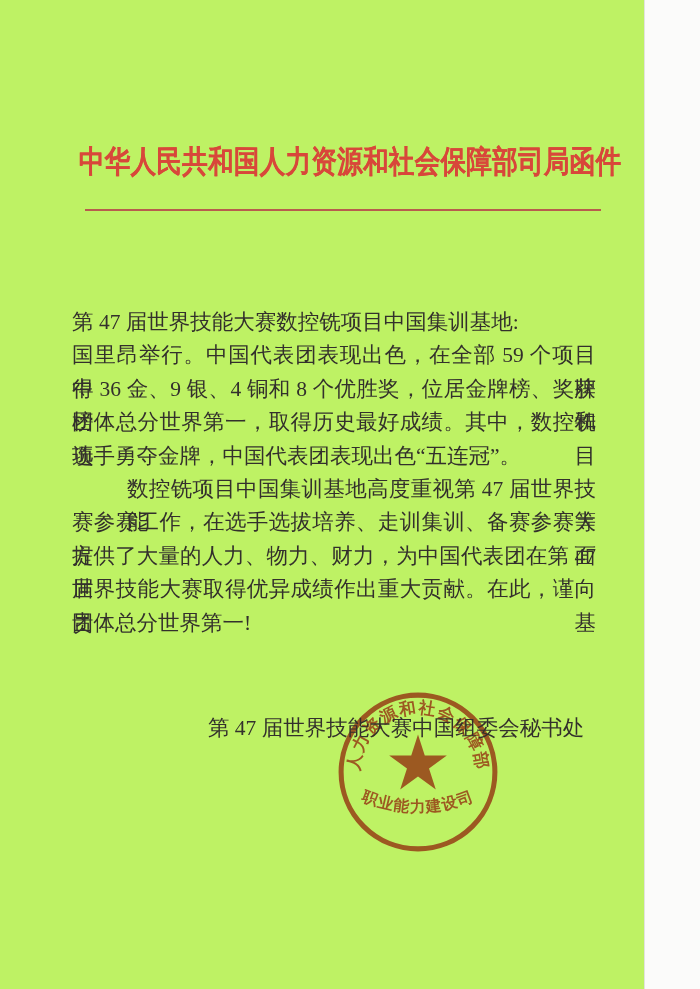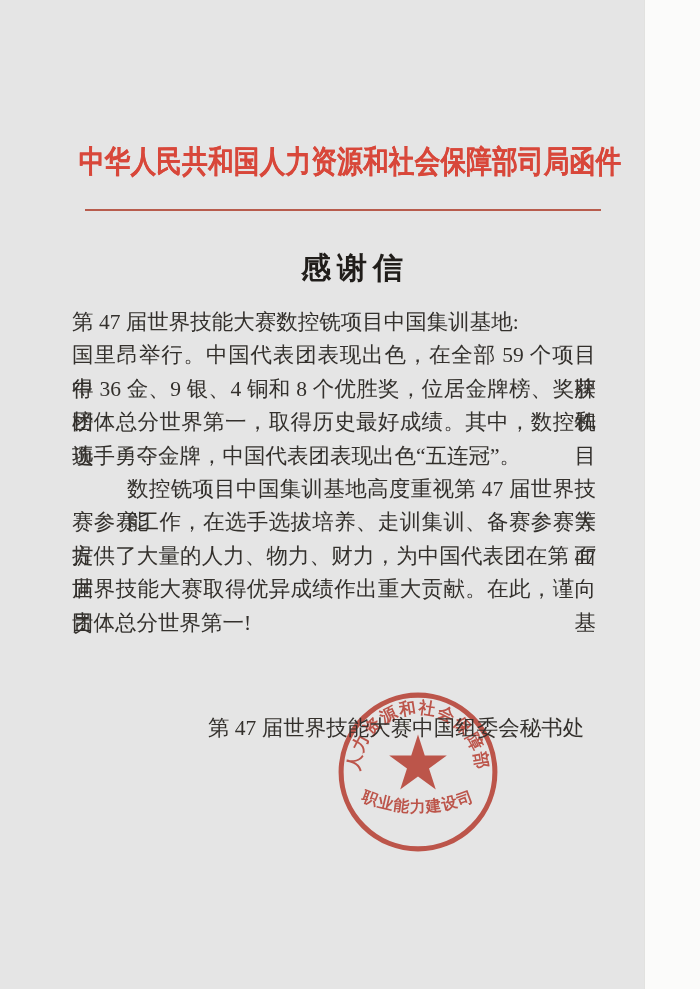--- a/index.html
+++ b/index.html
@@ -4,21 +4,21 @@
 <style>
   html, body {
     margin: 0;
     padding: 0;
     background: #ffffff;
   }
   .page {
     position: relative;
     width: 700px;
     height: 989px;
-    background: #e5e5e5;
+    background: #bef264;
     overflow: hidden;
     font-family: "Liberation Serif", "DejaVu Serif", serif;
     color: #2e2b28;
   }
   
   .scan-edge {
     position: absolute;
     top: 0;
     left: 644px;
     width: 1px;
@@ -136,21 +136,20 @@
 
 <div class="page">
 
   <div class="scan-edge-right"></div>
   <div class="scan-edge"></div>
 
   <div class="letterhead">中华人民共和国人力资源和社会保障部司局函件</div>
 
   <div class="red-rule"></div>
 
-  <div class="letter-title">感谢信</div>
 
   <div class="body-block">
     <div class="body-line">第 47 届世界技能大赛数控铣项目中国集训基地:</div>
     <div class="body-line justify">国里昂举行。中国代表团表现出色，在全部 59 个项目中获</div>
     <div class="body-line justify">得 36 金、9 银、4 铜和 8 个优胜奖，位居金牌榜、奖牌榜和</div>
     <div class="body-line justify">团体总分世界第一，取得历史最好成绩。其中，数控铣项目</div>
     <div class="body-line">选手勇夺金牌，中国代表团表现出色“五连冠”。</div>
     <div class="body-line justify indent">数控铣项目中国集训基地高度重视第 47 届世界技能大</div>
     <div class="body-line justify">赛参赛工作，在选手选拔培养、走训集训、备赛参赛等方面</div>
     <div class="body-line justify">提供了大量的人力、物力、财力，为中国代表团在第 47 届</div>

